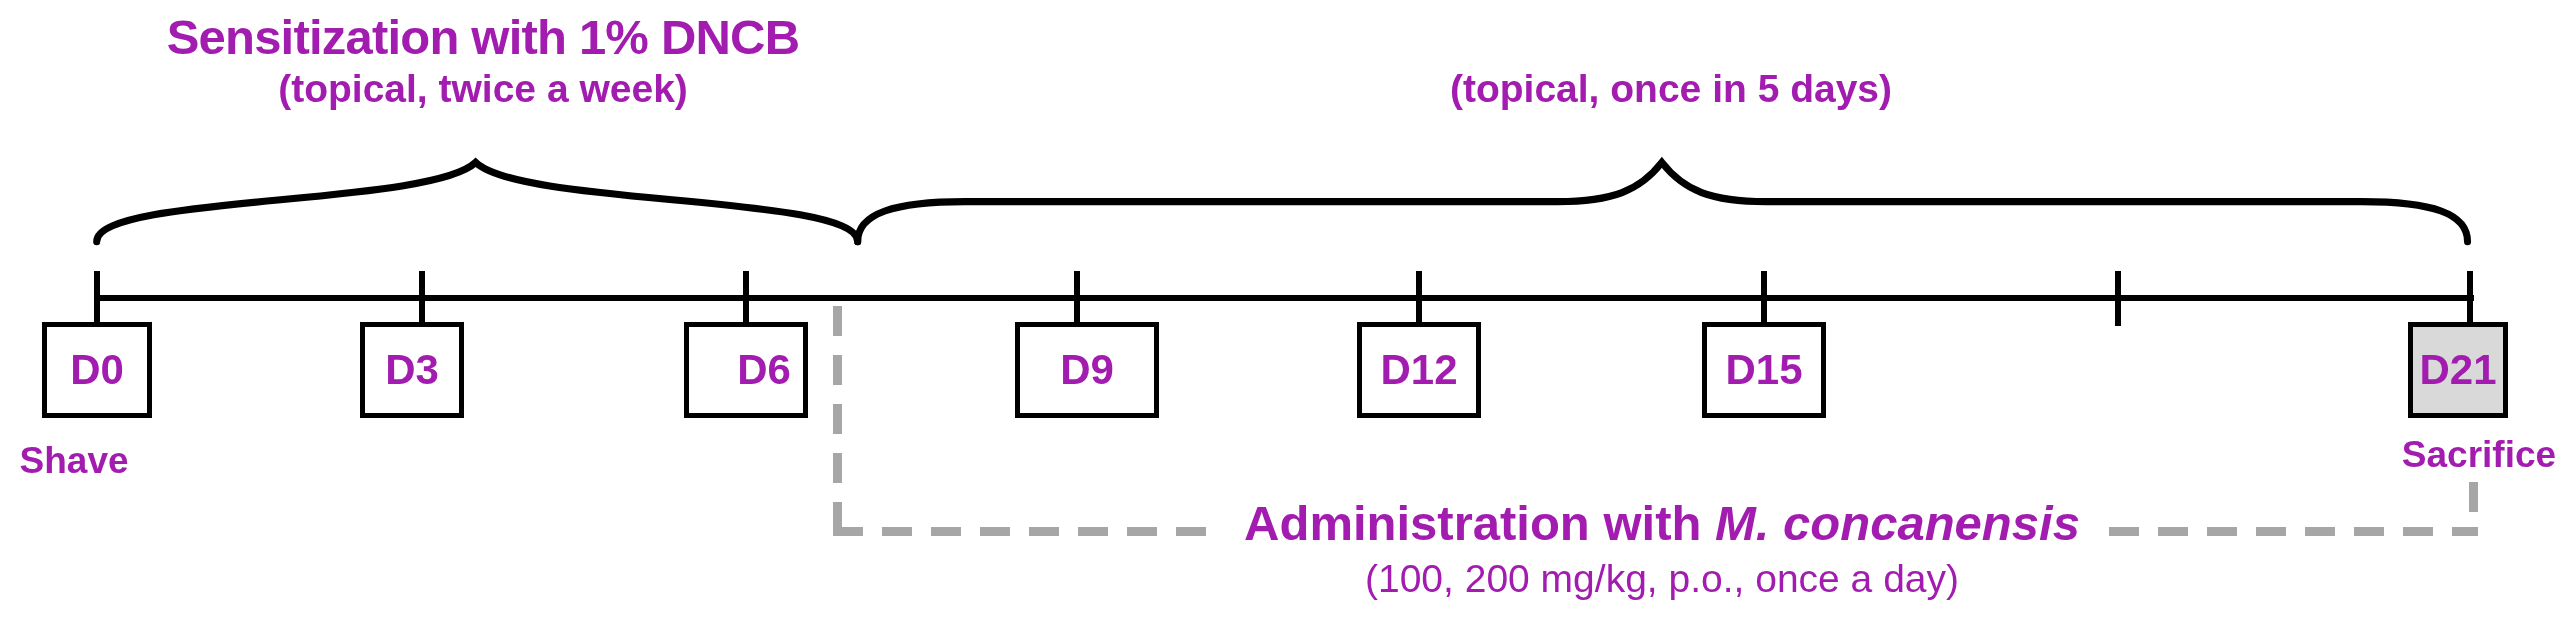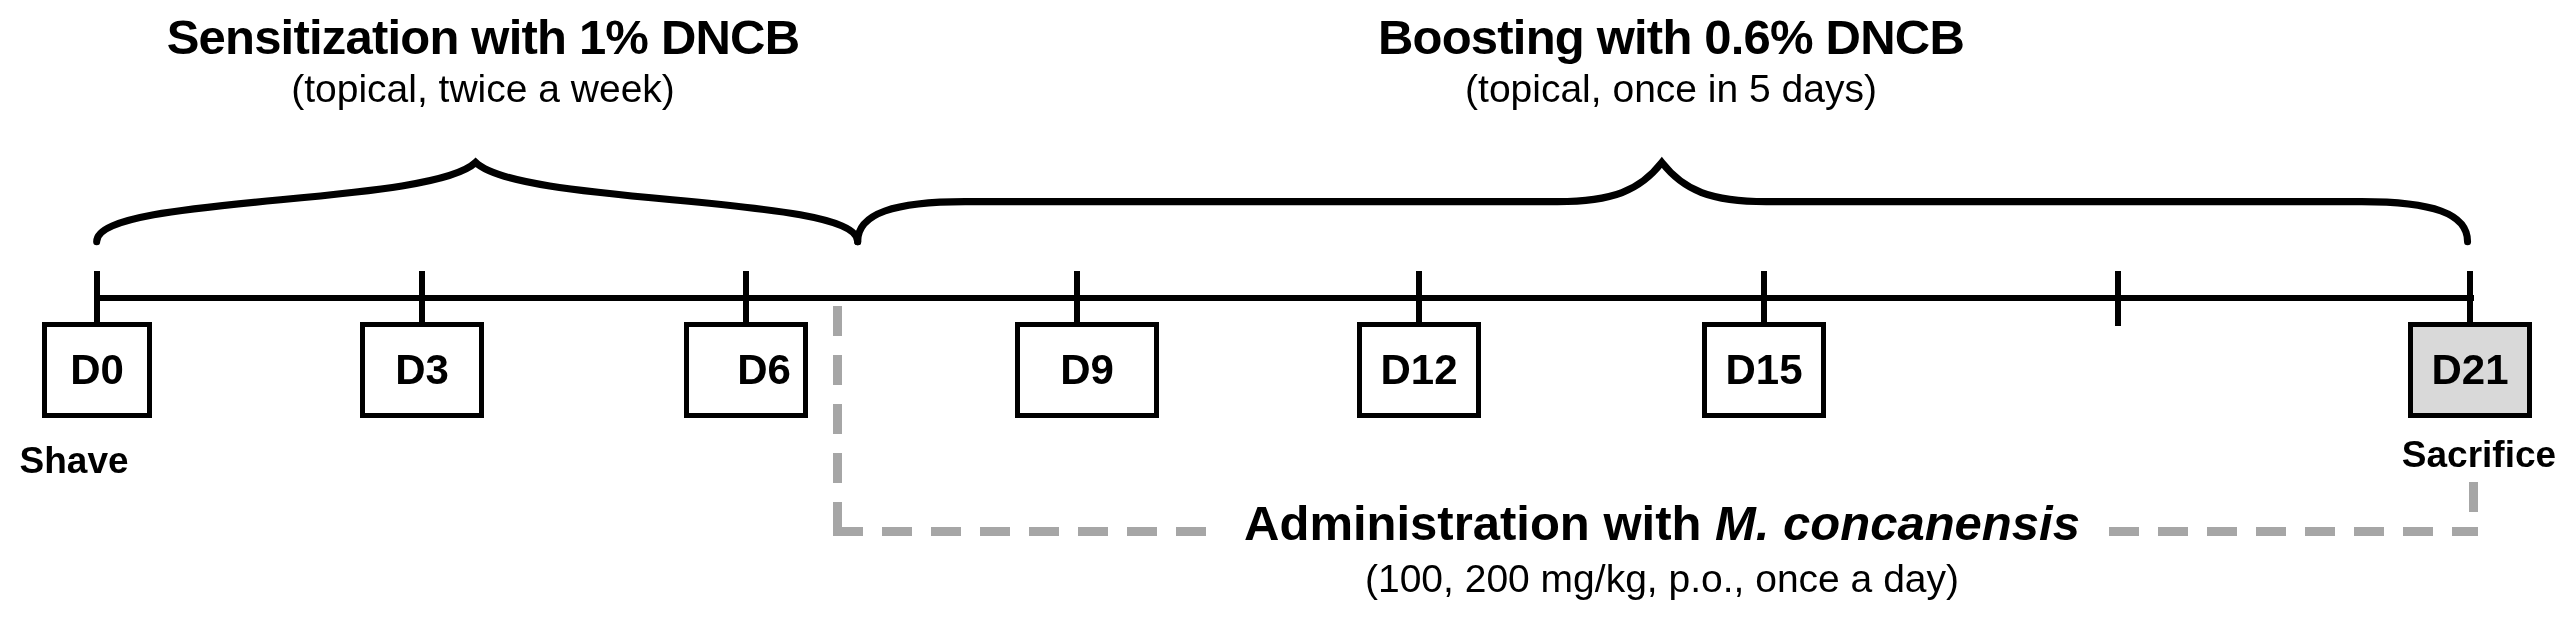--- a/index.html
+++ b/index.html
@@ -1,21 +1,21 @@
 <!DOCTYPE html>
 <html style="font-size:12.6px"><head>
 <meta charset="utf-8">
 <style>
   html,body{margin:0;padding:0;background:#ffffff;width:2576px;height:619px;overflow:hidden;}
   #figure{position:relative;width:2576px;height:619px;background:#ffffff;
-          font-family:"Liberation Sans","DejaVu Sans",sans-serif;color:#000000;}
+          font-family:"Liberation Sans","DejaVu Sans",sans-serif;color:#a21caf;}
   .abs{position:absolute;}
   .centered{transform:translateX(-50%);white-space:nowrap;text-align:center;}
   .phase-title{font-size:49px;font-weight:bold;letter-spacing:-0.8px;line-height:1;}
-  .phase-sub{font-size:39px;font-weight:normal;line-height:1;text-align:center;}
+  .phase-sub{font-size:39px;font-weight:bold;line-height:1;text-align:center;}
   .day-box{box-sizing:border-box;border:5.5px solid #000;background:#fff;height:96px;
            display:flex;align-items:center;justify-content:center;top:322px;}
   .day-box.highlight{background:#d9d9d9;}
   .day-label{font-size:42px;font-weight:bold;line-height:1;}
   .tick{background:#000;width:6.3px;top:271px;height:55px;}
   .timeline{background:#000;height:6.3px;top:295px;}
   .endnote{font-size:37px;font-weight:bold;line-height:1;}
   .dash-h{height:8.6px;background:repeating-linear-gradient(90deg,#a6a6a6 0 30px,transparent 30px 49px);}
   .dash-v{width:8.6px;background:repeating-linear-gradient(180deg,#a6a6a6 0 30px,transparent 30px 49px);}
   .admin-title{font-size:49px;font-weight:bold;line-height:1;}
@@ -24,21 +24,20 @@
   svg.braces{position:absolute;left:0;top:0;width:2576px;height:619px;}
 </style>
 </head>
 <body>
 
 <div id="figure">
 
   <div class="abs centered phase-title" style="left:483px;top:12.6px;">Sensitization with 1% DNCB</div>
   <div class="abs centered phase-sub" style="left:483px;top:69px;">(topical, twice a week)</div>
 
-  <div class="abs centered phase-title" style="left:1671px;top:12.6px;">Boosting with 0.6% DNCB</div>
   <div class="abs centered phase-sub" style="left:1671px;top:69px;">(topical, once in 5 days)</div>
 
   <svg class="braces" viewBox="0 0 3283 789">
     <path d="M123,308 C123,248 548,263 606,207 C664,263 1093,248 1093,308" fill="none" stroke="#000" stroke-width="9" stroke-linecap="round"></path>
     <path d="M1093,308 C1093,272 1140,257 1230,257 L1985,257 C2055,257 2090,243 2118,207
              C2146,243 2181,257 2251,257 L3010,257 C3100,257 3145,272 3145,308" fill="none" stroke="#000" stroke-width="9" stroke-linecap="round"></path>
   </svg>
 
   <div class="abs timeline" style="left:94px;width:2380px;"></div>
 
@@ -47,36 +46,36 @@
   <div class="abs tick" style="left:743px;"></div>
   <div class="abs tick" style="left:1074px;"></div>
   <div class="abs tick" style="left:1416px;"></div>
   <div class="abs tick" style="left:1761px;"></div>
   <div class="abs tick" style="left:2115px;"></div>
   <div class="abs tick" style="left:2467px;"></div>
 
   <div class="abs day-box" style="left:42px;width:110px;">
     <span class="day-label">D0</span>
   </div>
-  <div class="abs day-box" style="left:360px;width:124px;">
+  <div class="abs day-box" style="left:360px;width:104px;">
     <span class="day-label">D3</span>
   </div>
   <div class="abs day-box" style="left:684px;width:124px;padding-left:36px;">
     <span class="day-label">D6</span>
   </div>
   <div class="abs day-box" style="left:1015px;width:144px;">
     <span class="day-label">D9</span>
   </div>
   <div class="abs day-box" style="left:1357px;width:124px;">
     <span class="day-label">D12</span>
   </div>
   <div class="abs day-box" style="left:1702px;width:124px;">
     <span class="day-label">D15</span>
   </div>
-  <div class="abs day-box highlight" style="left:2408px;width:124px;">
+  <div class="abs day-box highlight" style="left:2408px;width:100px;">
     <span class="day-label">D21</span>
   </div>
 
   <div class="abs endnote" style="left:19.6px;top:442px;">Shave</div>
   <div class="abs centered endnote" style="left:2479px;top:436px;">Sacrifice</div>
 
   <div class="abs dash-v" style="left:833px;top:306px;height:226px;"></div>
   <div class="abs dash-h" style="left:833px;top:527px;width:380px;"></div>
   <div class="abs dash-h" style="left:2109px;top:527px;width:369px;"></div>
   <div class="abs dash-v" style="left:2469px;top:482px;height:46px;"></div>

